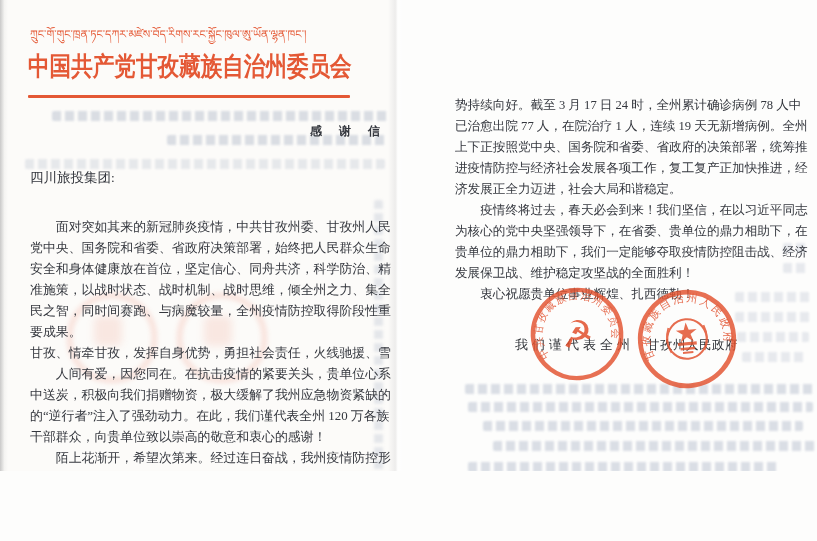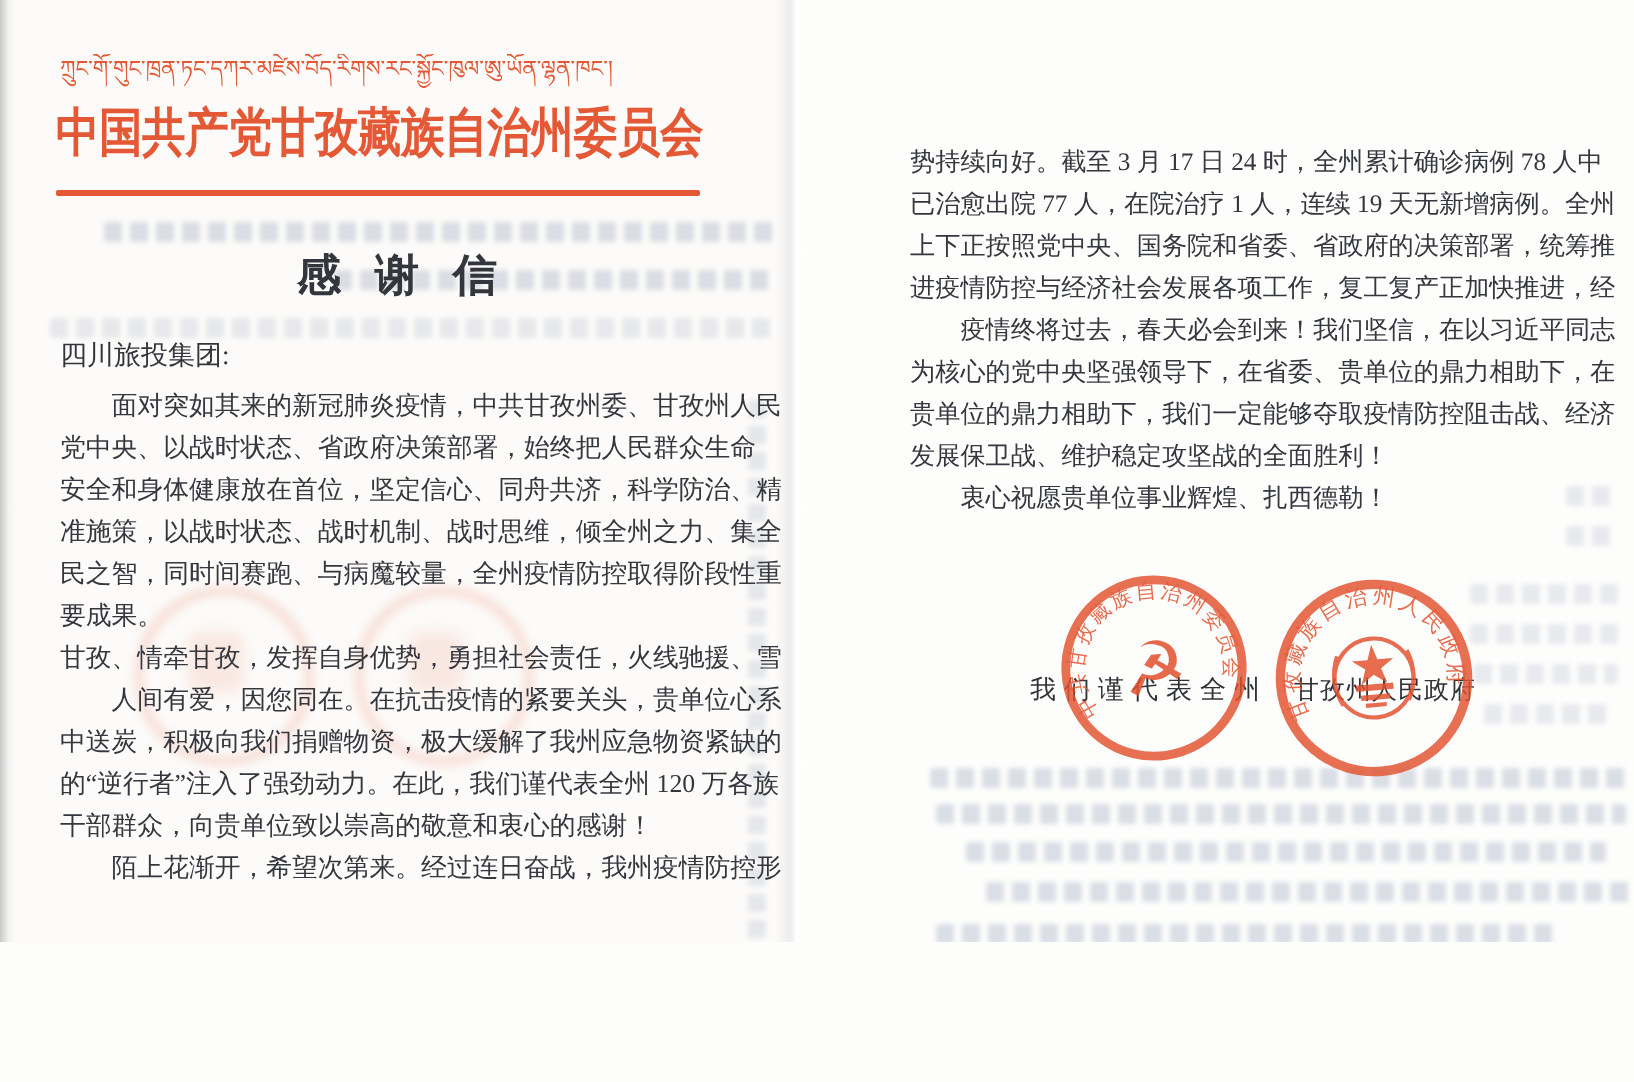--- a/index.html
+++ b/index.html
@@ -24,28 +24,28 @@
   }
   .org-title{
     position:absolute;left:28px;top:49px;
     font-size:26px;font-weight:bold;color:#e45835;
     white-space:nowrap;letter-spacing:0px;
     transform:scaleX(.83);transform-origin:0 0;
     font-family:"Liberation Serif","DejaVu Serif",serif;
   }
   .rule{position:absolute;left:28px;top:95px;width:322px;height:3px;background:#e45835;border-radius:1px;}
   .letter-title{
-    position:absolute;left:0;top:123px;width:397px;text-align:center;
-    font-size:22px;font-weight:bold;color:#33363d;
+    position:absolute;left:0;top:123px;width:397px;text-align:right;
+    font-size:12px;font-weight:bold;color:#33363d;
     letter-spacing:17px;text-indent:17px;white-space:nowrap;
   }
   .salutation{position:absolute;left:30px;top:169px;font-size:13.5px;color:#32353c;}
 
   
-  .textcol{position:absolute;color:#34373e;}
+  .textcol{position:absolute;color:#34373e;margin-top:24px;}
   .textcol div{white-space:nowrap;}
   .p1{left:30px;top:193px;width:366px;font-size:12.9px;line-height:21px;}
   .p2{left:58px;top:71px;width:354px;font-size:12.6px;line-height:21px;}
 
   .pagenum{position:absolute;font-size:12.5px;letter-spacing:2px;color:#3a3d44;}
   .pn1{left:283px;top:502px;width:80px;text-align:center;}
   .pn2{left:64px;top:516px;width:80px;}
 
   
   .seal{position:absolute;opacity:.93;}
@@ -101,21 +101,21 @@
     <div class="sg" style="left:177px;top:293px;"></div>
 
     <div class="tibetan">ཀྲུང་གོ་གུང་ཁྲན་ཏང་དཀར་མཛེས་བོད་རིགས་རང་སྐྱོང་ཁུལ་ཨུ་ཡོན་ལྷན་ཁང་།</div>
     <div class="org-title">中国共产党甘孜藏族自治州委员会</div>
     <div class="rule"></div>
     <div class="letter-title">感谢信</div>
     <div class="salutation">四川旅投集团:</div>
 
     <div class="textcol p1">
       <div>　　面对突如其来的新冠肺炎疫情，中共甘孜州委、甘孜州人民</div>
-      <div>党中央、以战时状态、省政府决策部署，始终把人民群众生命</div>
+      <div>党中央、国务院和省委、省政府决策部署，始终把人民群众生命</div>
       <div>安全和身体健康放在首位，坚定信心、同舟共济，科学防治、精</div>
       <div>准施策，以战时状态、战时机制、战时思维，倾全州之力、集全</div>
       <div>民之智，同时间赛跑、与病魔较量，全州疫情防控取得阶段性重</div>
       <div>要成果。</div>
       <div>甘孜、情牵甘孜，发挥自身优势，勇担社会责任，火线驰援、雪</div>
       <div>　　人间有爱，因您同在。在抗击疫情的紧要关头，贵单位心系</div>
       <div>中送炭，积极向我们捐赠物资，极大缓解了我州应急物资紧缺的</div>
       <div>的“逆行者”注入了强劲动力。在此，我们谨代表全州 120 万各族</div>
       <div>干部群众，向贵单位致以崇高的敬意和衷心的感谢！</div>
       <div>　　陌上花渐开，希望次第来。经过连日奋战，我州疫情防控形</div>
@@ -138,20 +138,21 @@
     <div class="gr" style="left:96px;top:441px;width:322px;"></div>
     <div class="gr" style="left:71px;top:462px;width:312px;"></div>
     <div class="gr" style="left:133px;top:482px;width:253px;"></div>
     <div class="gr" style="left:76px;top:501px;width:307px;"></div>
 
     <div class="textcol p2">
       <div>势持续向好。截至 3 月 17 日 24 时，全州累计确诊病例 78 人中</div>
       <div>已治愈出院 77 人，在院治疗 1 人，连续 19 天无新增病例。全州</div>
       <div>上下正按照党中央、国务院和省委、省政府的决策部署，统筹推</div>
       <div>进疫情防控与经济社会发展各项工作，复工复产正加快推进，经</div>
+      <div>济发展正全力迈进，社会大局和谐稳定。</div>
       <div>　　疫情终将过去，春天必会到来！我们坚信，在以习近平同志</div>
       <div>为核心的党中央坚强领导下，在省委、贵单位的鼎力相助下，在</div>
       <div>贵单位的鼎力相助下，我们一定能够夺取疫情防控阻击战、经济</div>
       <div>发展保卫战、维护稳定攻坚战的全面胜利！</div>
       <div>　　衷心祝愿贵单位事业辉煌、扎西德勒！</div>
     </div>
 
     <div class="seal-label label-party">我们谨代表全州</div>
     <div class="seal-label label-gov">甘孜州人民政府</div>
 

